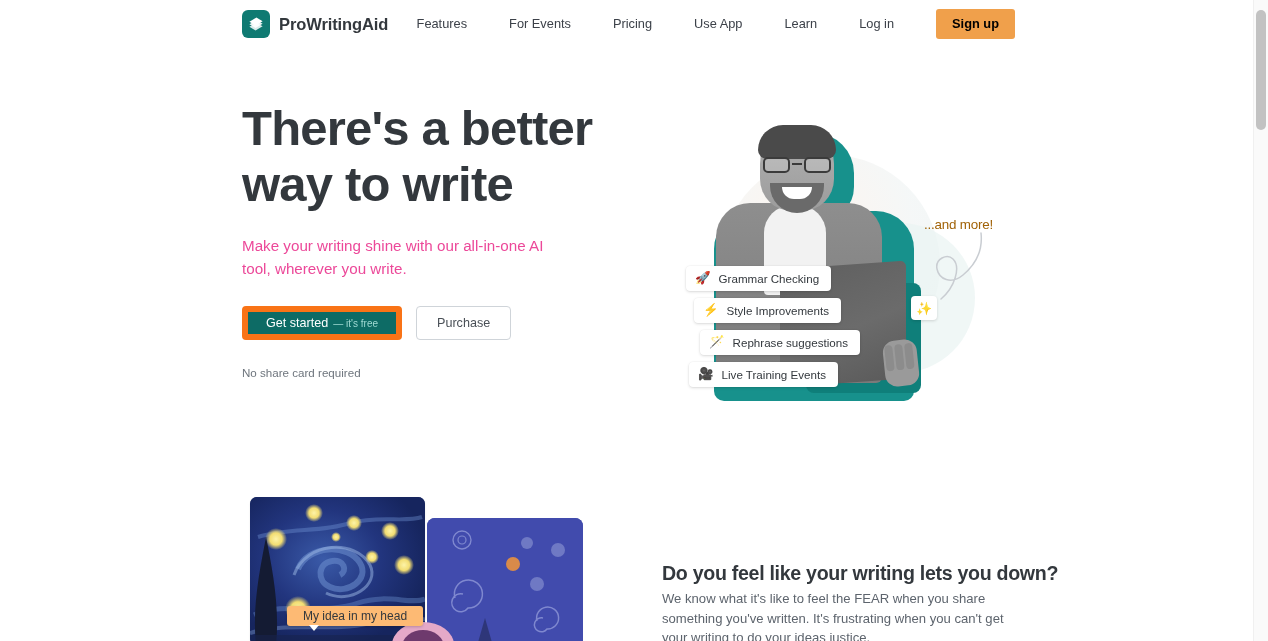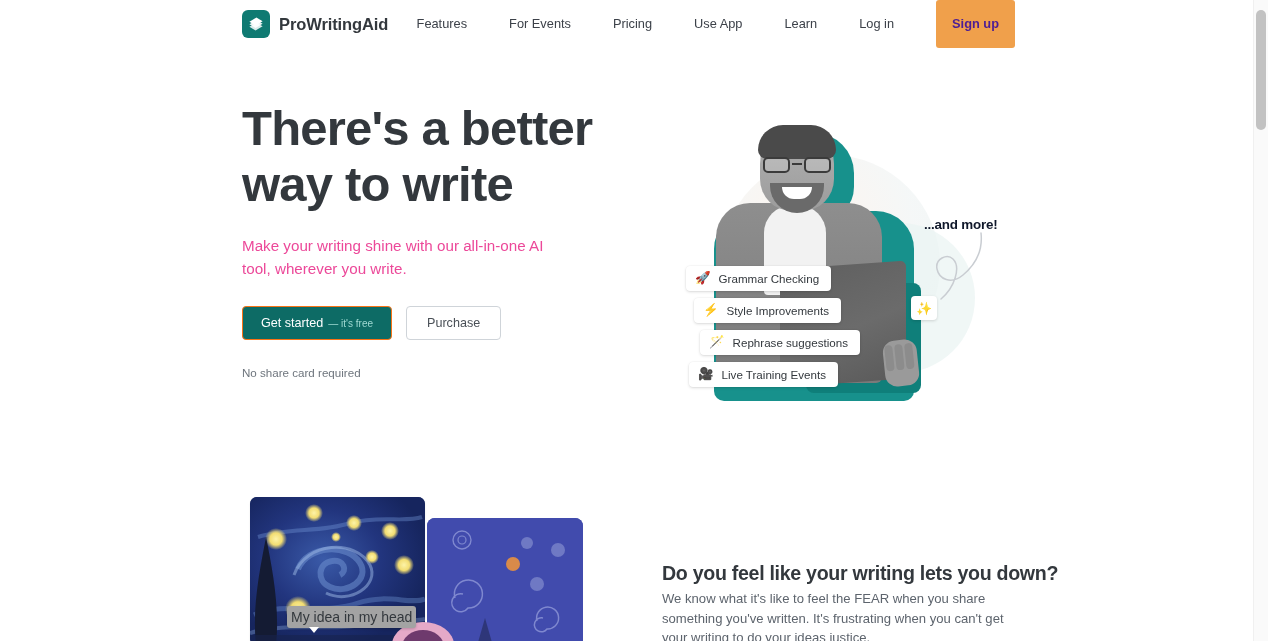--- a/index.html
+++ b/index.html
@@ -83,27 +83,27 @@
     color: #3c4149;
     padding: 0 13px;
     line-height: 32px;
     white-space: nowrap;
     cursor: pointer;
     text-decoration: none;
   }
   .nav-cta {
     margin-left: 13px;
     background: #f0a04b;
-    color: #4c1d95;
+    color: #000000;
     font-size: 12.8px;
     font-weight: bold;
     border: none;
     border-radius: 3px;
     padding: 0 16px;
-    height: 48px;
+    height: 30px;
     line-height: 30px;
     cursor: pointer;
     white-space: nowrap;
     font-family: "Liberation Sans", sans-serif;
   }
 
   
   .hero {
     position: absolute;
     left: 0; top: 48px;
@@ -136,21 +136,21 @@
   }
 
   .hero-actions {
     display: flex;
     align-items: center;
     gap: 14px;
     margin-bottom: 26px;
   }
   .btn-primary {
     background: #0d6b65;
-    border: 1px solid #f97316;
+    border: 6px solid #f97316;
     border-radius: 4px;
     height: 34px;
     padding: 0 18px;
     color: #ffffff;
     font-size: 12.6px;
     font-family: "Liberation Sans", sans-serif;
     cursor: pointer;
     display: inline-flex;
     align-items: center;
     gap: 5px;
@@ -362,22 +362,22 @@
     font-size: 13px;
     z-index: 7;
   }
 
   
   .and-more {
     position: absolute;
     left: 264px;
     top: 114px;
     font-size: 13.4px;
-    font-weight: bold;
-    color: #0f172a;
+    font-weight: normal;
+    color: #a16207;
     white-space: nowrap;
     letter-spacing: -.2px;
     z-index: 7;
     text-align: right;
   }
   .squiggle {
     position: absolute;
     left: 255px;
     top: 128px;
     width: 70px;
@@ -416,24 +416,24 @@
     left: 185px; top: 26px;
     width: 156px; height: 135px;
     border-radius: 8px;
     background: #3f4aa8;
     overflow: hidden;
   }
   .idea-label {
     position: absolute;
     left: 45px;
     top: 114px;
-    background: #a3a3a3;
+    background: #fdba74;
     border-radius: 3px;
-    padding: 3px 4px;
-    font-size: 14px;
+    padding: 3px 16px;
+    font-size: 12px;
     color: #33383d;
     white-space: nowrap;
     box-shadow: 0 1px 3px rgba(0,0,0,.2);
     z-index: 5;
   }
   .idea-label::after {
     content: "";
     position: absolute;
     left: 22px;
     bottom: -5px;

